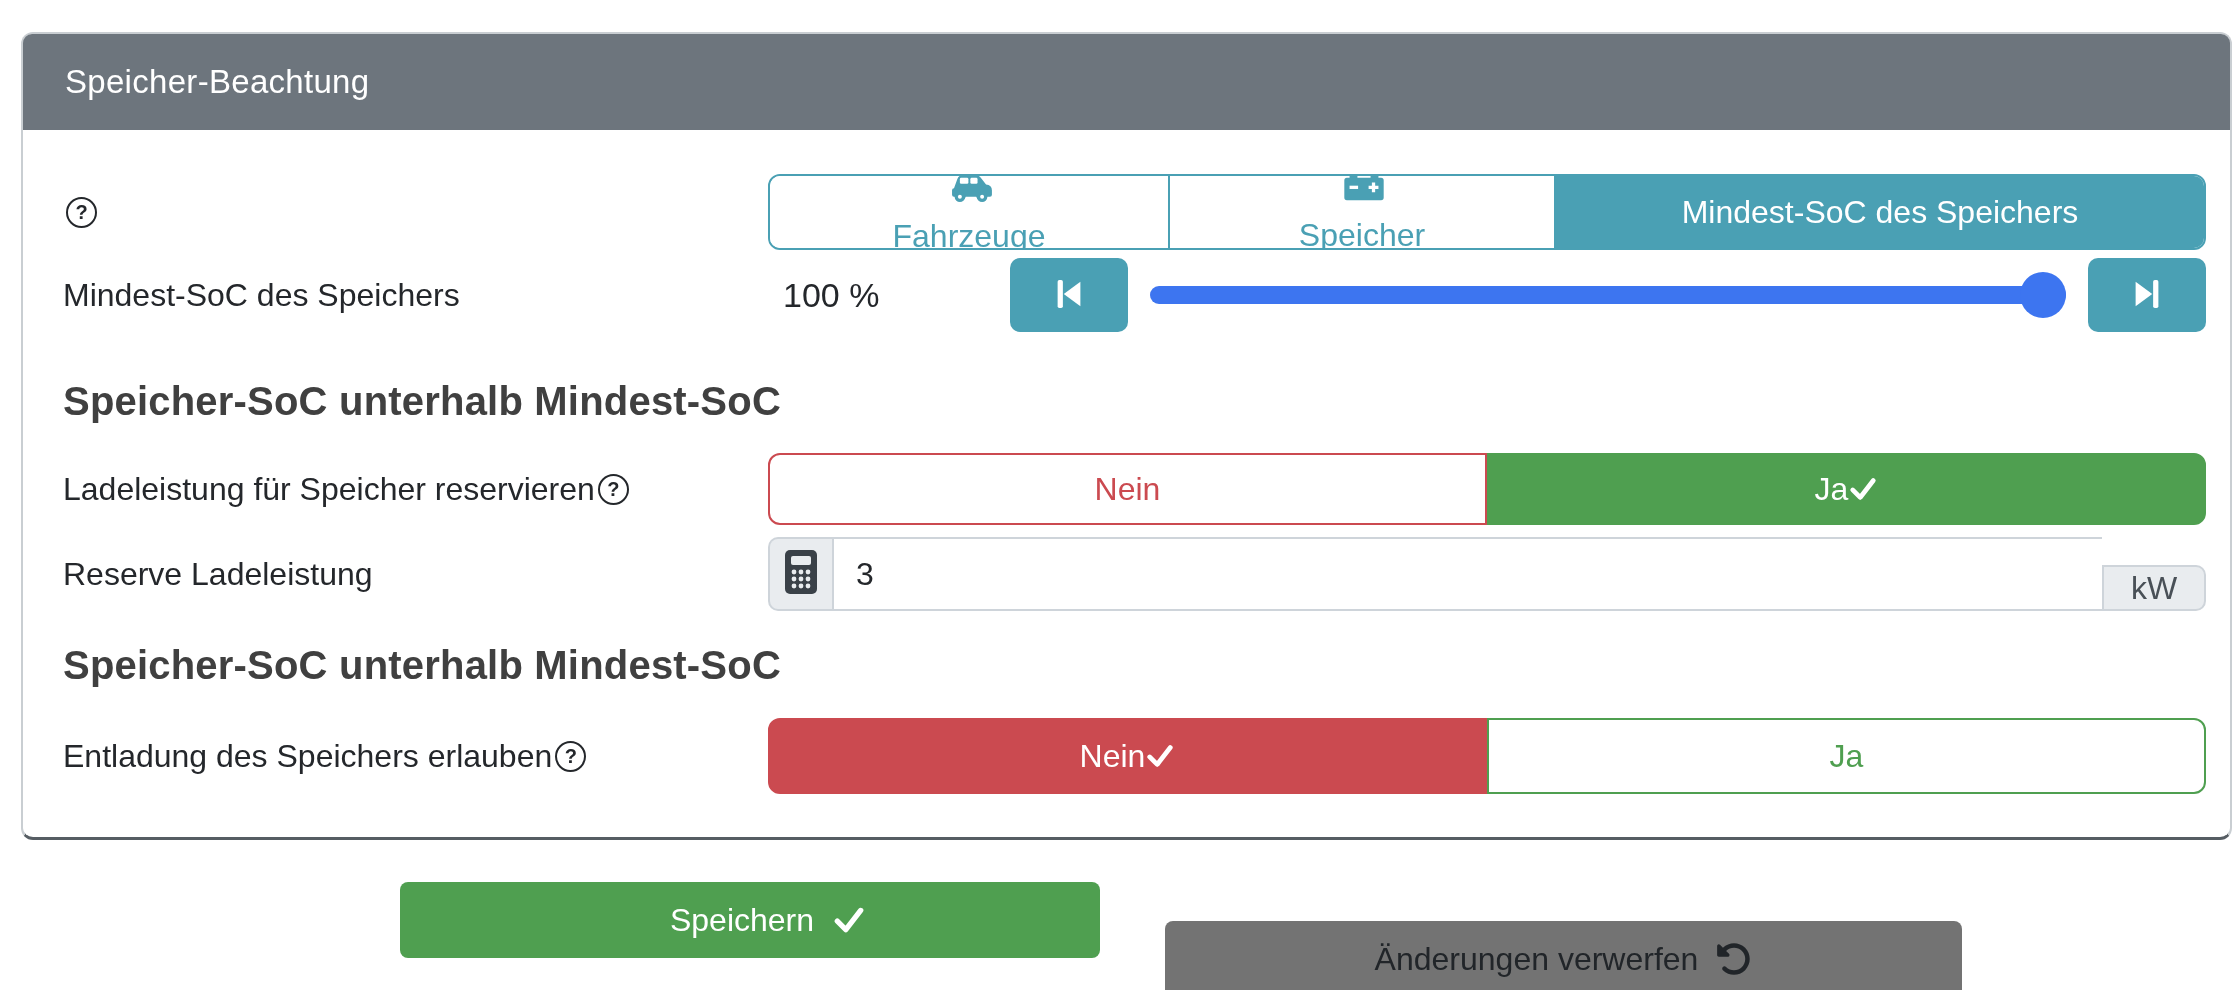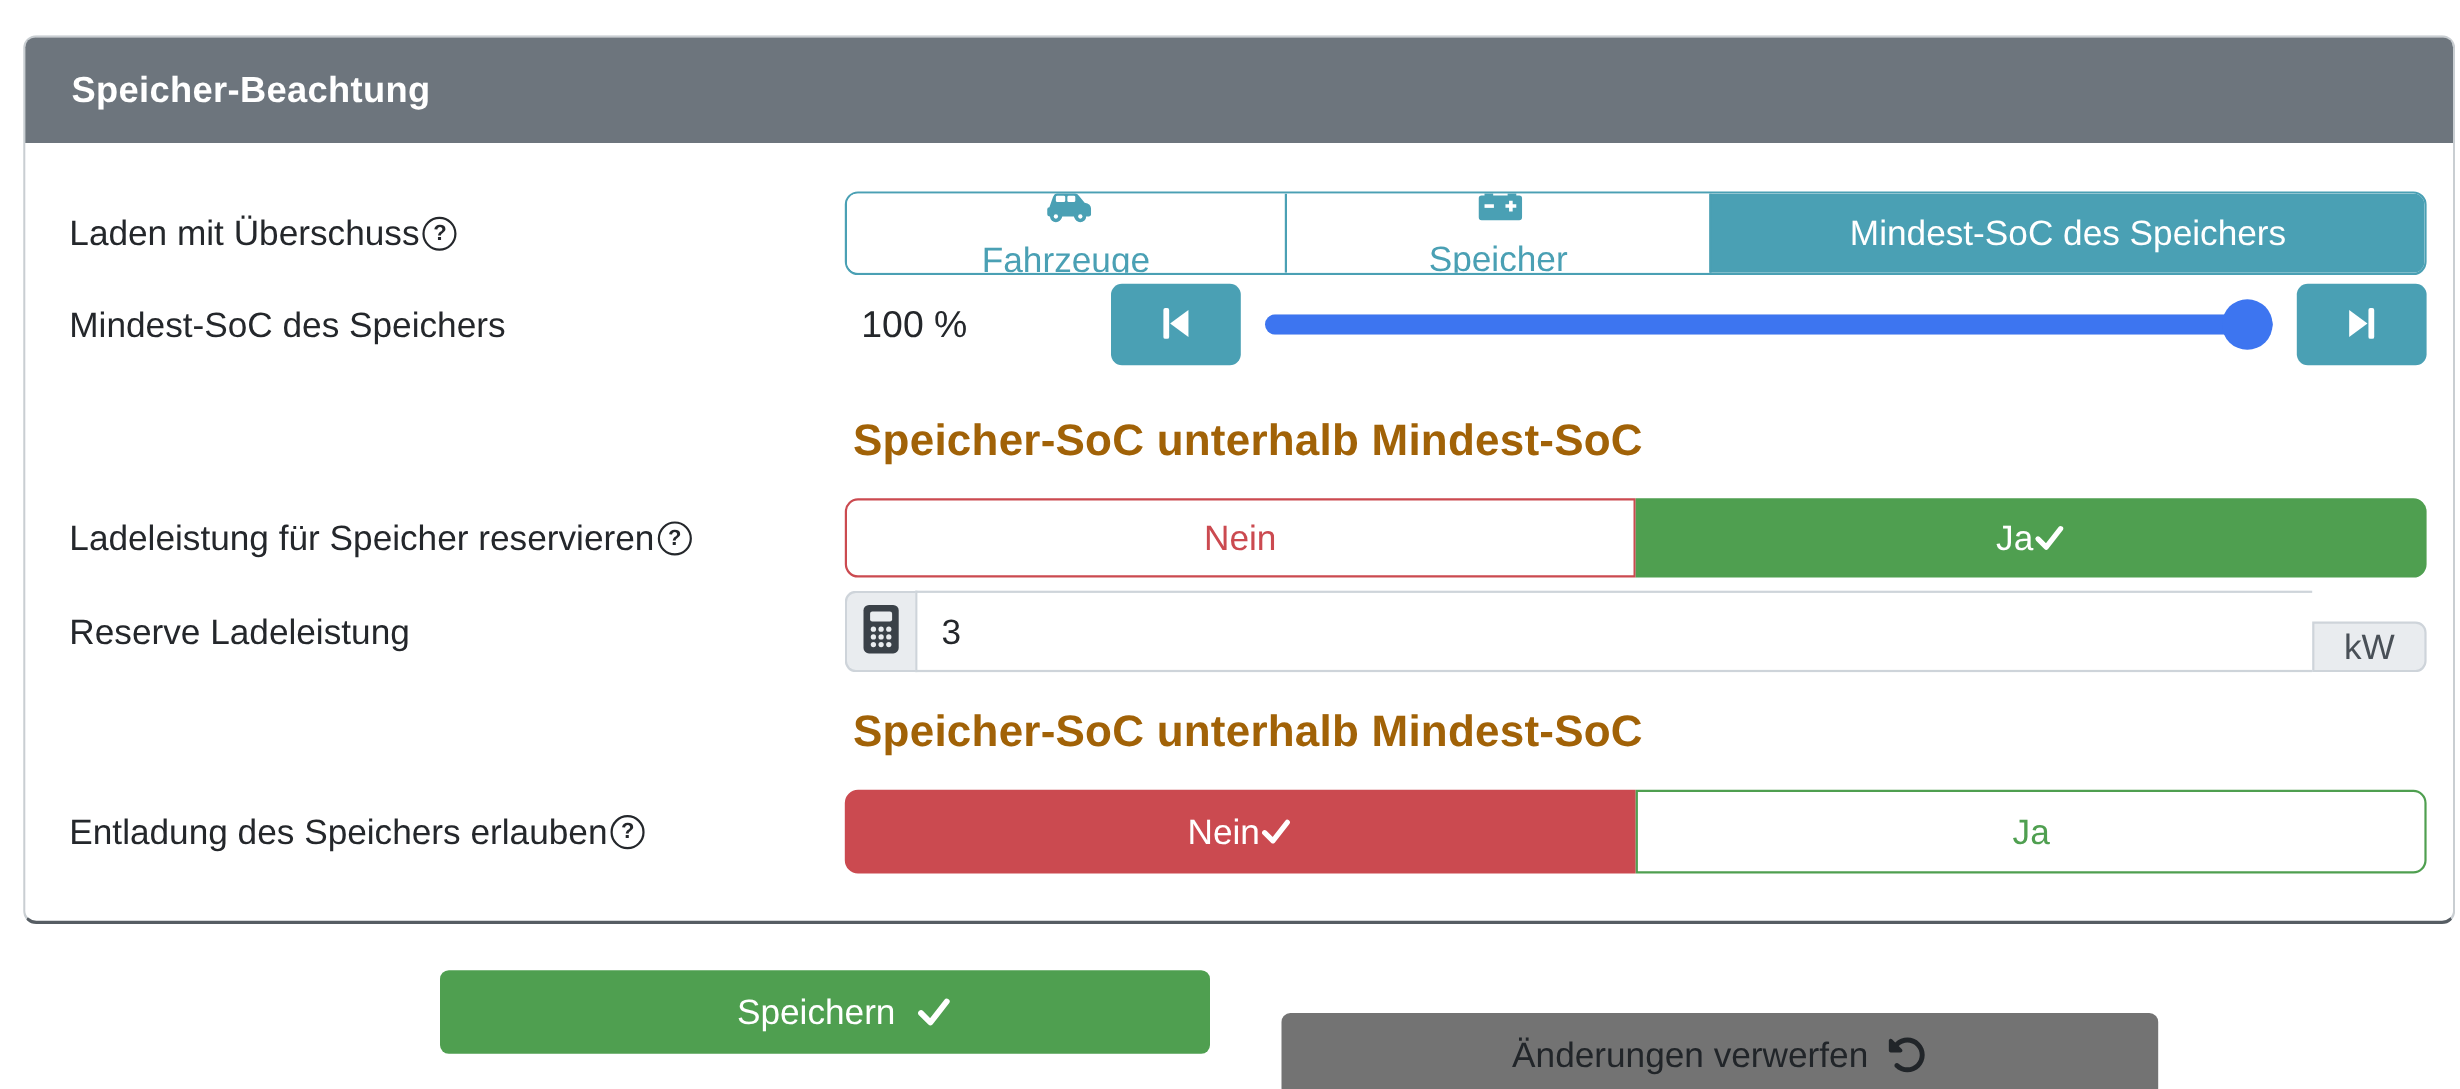--- a/index.html
+++ b/index.html
@@ -9,32 +9,32 @@
     -webkit-font-smoothing:antialiased;
   }
   .card{
     position:absolute;left:21px;top:32px;width:2211px;height:808px;
     box-sizing:border-box;background:#fff;
     border:2px solid #c9ced2;border-bottom:3px solid #565d63;border-radius:12px;
   }
   .card-header{
     height:96px;background:#6d757d;border-radius:9px 9px 0 0;
     display:flex;align-items:center;padding-left:42px;
-    color:#fff;font-size:33px;font-weight:700;letter-spacing:.3px;
+    color:#fff;font-size:33px;font-weight:400;letter-spacing:.3px;
   }
   .card-body{padding:0 24px 0 40px;}
   .form-row{display:flex;align-items:center;}
   .row1{margin-top:44px;height:76px;}
   .row2{margin-top:8px;height:74px;}
   .row3{margin-top:30px;height:72px;}
   .row4{margin-top:12px;height:74px;}
   .row5{margin-top:31px;height:76px;}
   .section-heading{
-    margin:0;margin-top:48px;font-size:40px;font-weight:700;color:#a16207;
-    line-height:43px;letter-spacing:.2px;text-align:center;
+    margin:0;margin-top:48px;font-size:40px;font-weight:700;color:#404040;
+    line-height:43px;letter-spacing:.2px;
   }
   .section-heading.second{margin-top:33px;}
   .label-col{width:705px;flex:0 0 705px;font-size:32px;display:flex;align-items:center;color:#24272b;}
   .control-col{flex:1;display:flex;align-items:stretch;height:100%;}
   .help-icon{
     box-sizing:border-box;width:31px;height:31px;border:2.5px solid #24272b;border-radius:50%;
     display:inline-flex;align-items:center;justify-content:center;
     font-size:20px;font-weight:700;margin-left:3px;flex:0 0 auto;
   }
   
@@ -111,21 +111,20 @@
 <body>
 
 <div class="card">
   <div class="card-header">
     <span>Speicher-Beachtung</span>
   </div>
   <div class="card-body">
 
     <div class="form-row row1">
       <div class="label-col">
-        <span>Laden mit Überschuss</span>
           <span class="help-icon">?</span>
       </div>
       <div class="control-col">
         <div class="btn-group">
           <div class="seg-btn w1">
             <span class="check-icon">
               <svg width="42" height="34" viewBox="0 0 64 52" fill="currentColor">
                 <path d="M6 28 L11 14 Q13 8 19 8 h20 q5 0 8 4 l8 10 q9 1 9 9 v7 q0 3 -3 3 h-4 a9 9 0 0 1 -17 0 h-16 a9 9 0 0 1 -17 0 H6 q-3 0 -3 -3 v-7 q0 -3 3 -3 z"></path>
                 <rect x="15" y="12" width="13" height="9" rx="2" fill="#fff"></rect>
                 <rect x="31" y="12" width="11" height="9" rx="2" fill="#fff"></rect>

